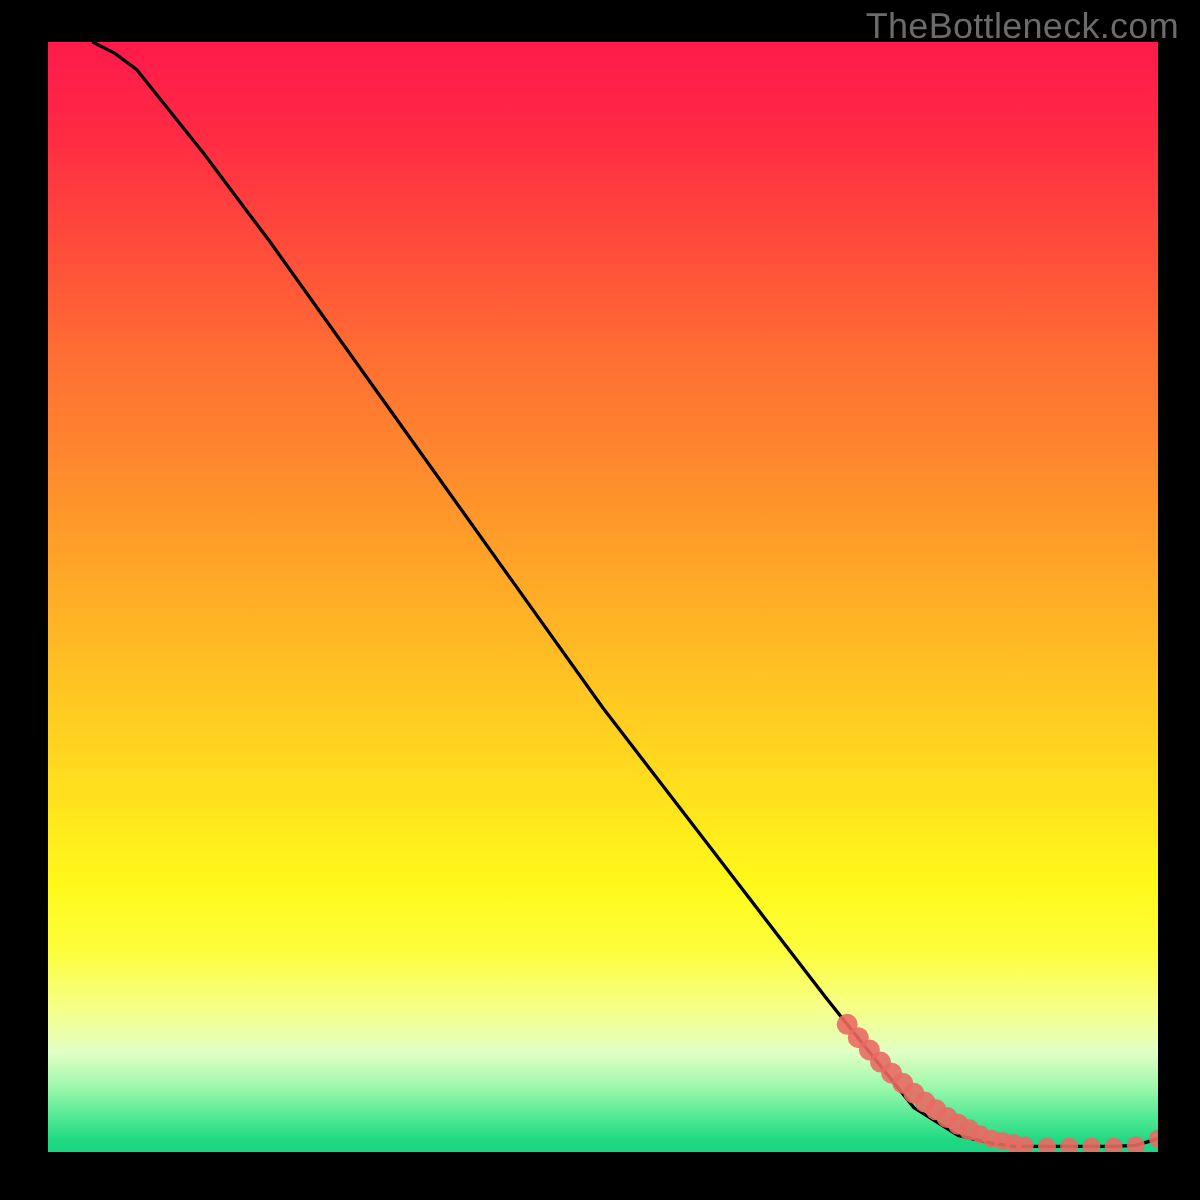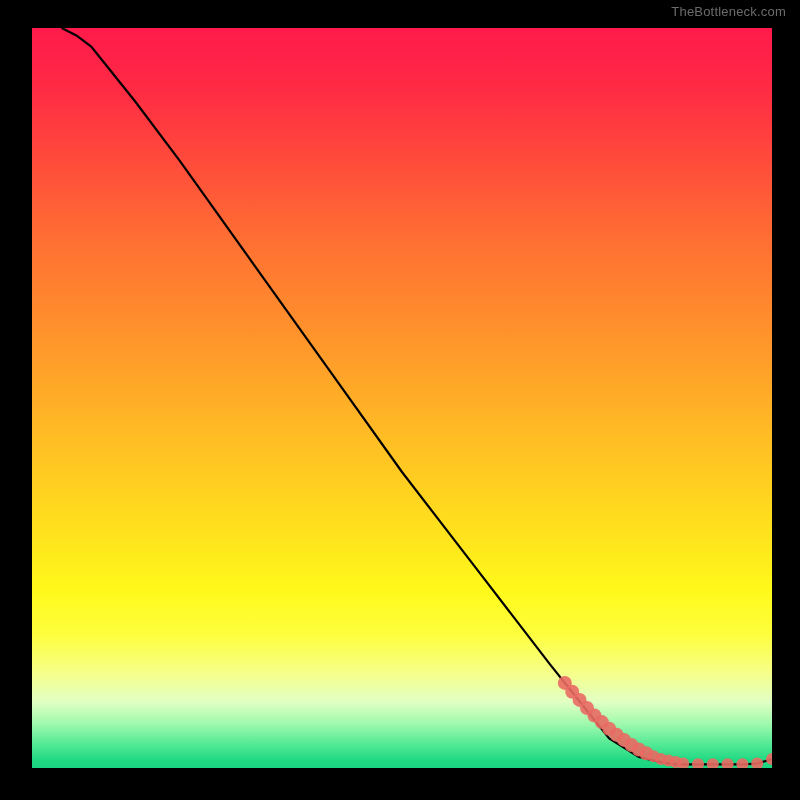--- a/index.html
+++ b/index.html
@@ -15,21 +15,21 @@
     position: relative;
     width: 800px;
     height: 800px;
     background: #000;
   }
   .watermark {
     position: absolute;
     top: 4px;
     right: 14px;
     color: #6b6b6b;
-    font-size: 13px;
+    font-size: 24px;
     font-weight: 500;
     letter-spacing: 0.2px;
     z-index: 20;
   }
   .plot-area {
     position: absolute;
     left: 32px;
     top: 28px;
     width: 740px;
     height: 740px;

